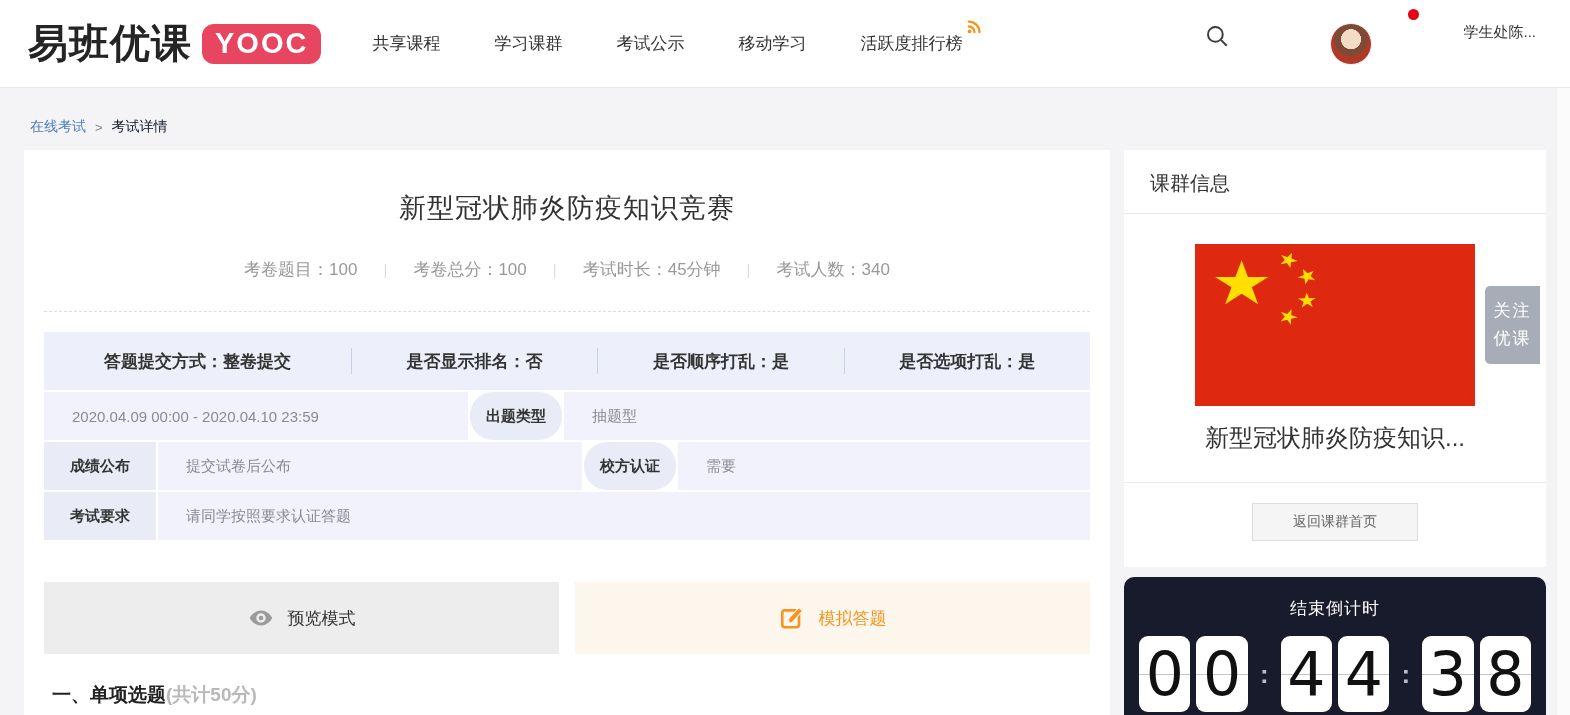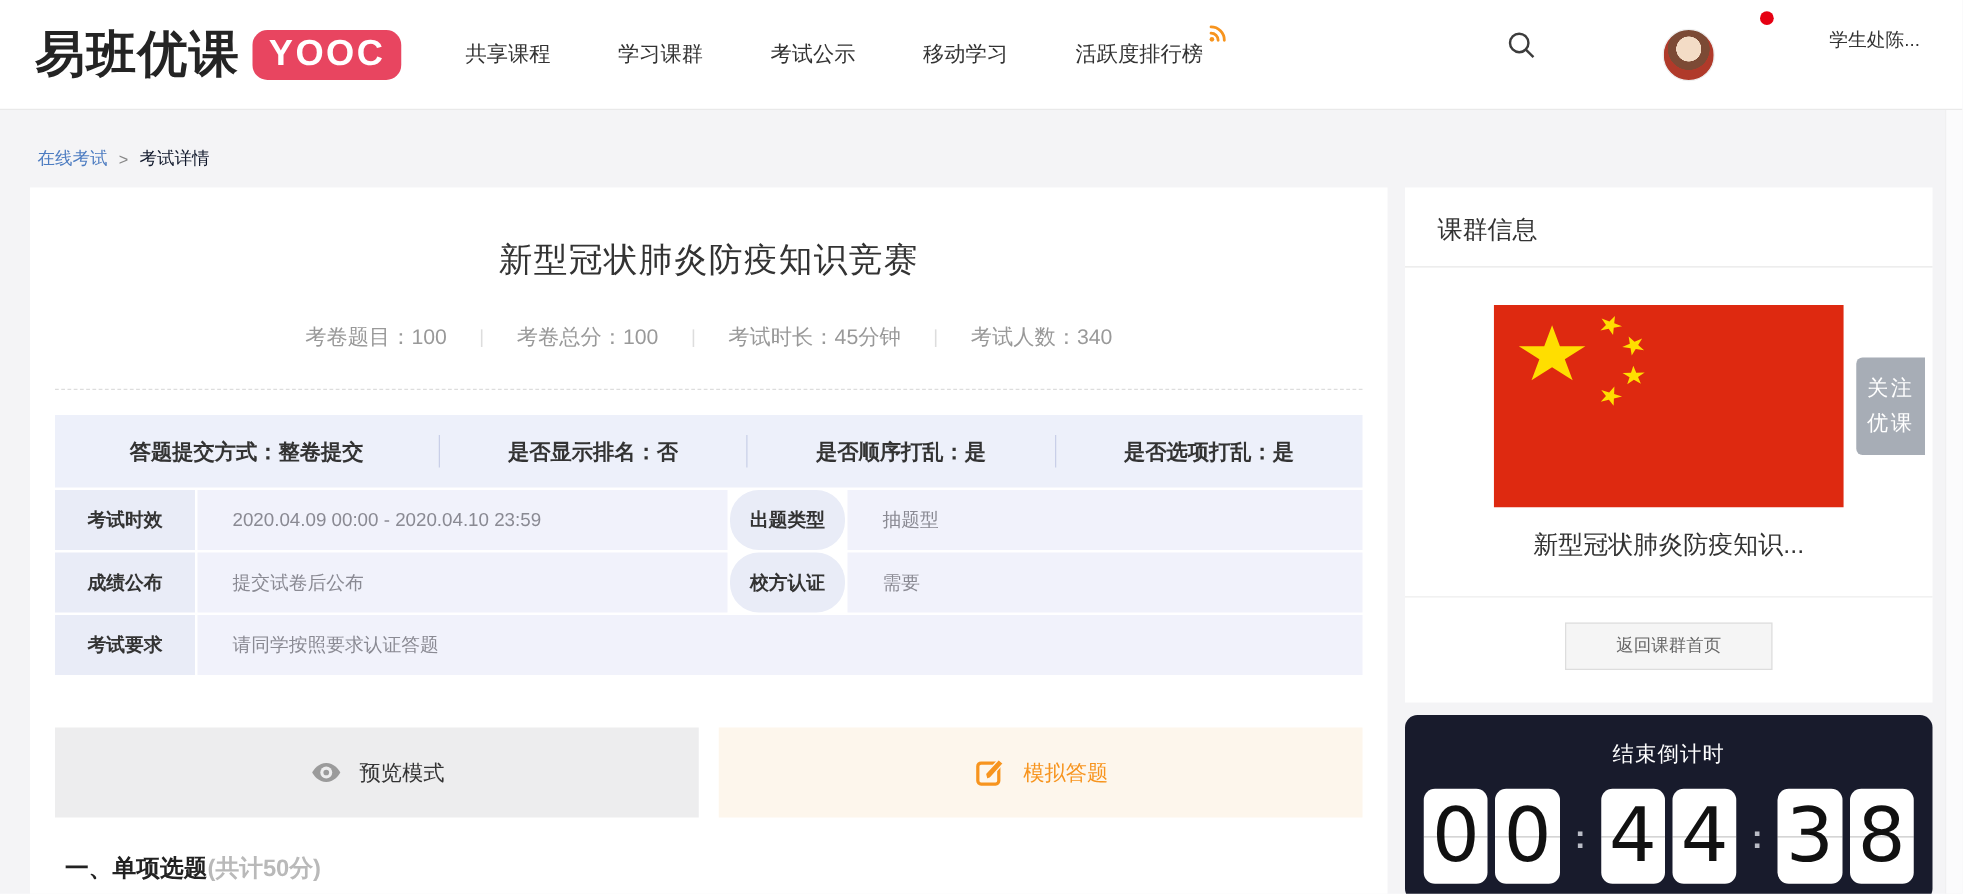--- a/index.html
+++ b/index.html
@@ -62,21 +62,21 @@
   .action-icon { width:26px; height:26px; flex:none; }
 
   .section-heading { margin-top:28px; padding-left:8px; font-size:19px; font-weight:700; color:#222; }
   .section-points { color:#b9b9b9; }
 
   
   .sidebar { flex:1; min-width:0; }
   .info-card { background:#fff; padding-bottom:26px; }
   .info-header { padding:20px 26px 16px; font-size:20px; color:#333; border-bottom:1px solid #e8e8e8; }
   .flag-wrap { display:block; margin:30px auto 0; width:280px; height:162px; cursor:pointer; }
-  .course-title { margin-top:16px; text-align:center; font-size:20px; color:#333; padding:0 16px;
+  .course-title { margin-top:16px; text-align:center; font-size:24px; color:#333; padding:0 16px;
                   white-space:nowrap; overflow:hidden; }
   .info-divider { border-top:1px solid #ededed; margin-top:28px; }
   .back-btn { display:block; margin:20px auto 0; width:166px; height:38px; background:#f5f5f5;
               border:1px solid #ddd; color:#666; font-size:14px; cursor:pointer; }
 
   .countdown-card { margin-top:10px; background:var(--countdown-bg,#181b2c); border-radius:10px;
                     padding:20px 12px 14px; }
   .countdown-label { text-align:center; color:#fff; font-size:17px; letter-spacing:1px; }
   .flip-row { margin-top:16px; display:flex; align-items:center; justify-content:center; }
   .flip-digit { width:57px; height:76px; background:#fff; border-radius:9px; margin:0 3px;
@@ -155,21 +155,20 @@
       <div class="settings-cell wide"><span class="set-label">答题提交方式</span><span>整卷提交</span></div>
       <div class="settings-sep"></div>
       <div class="settings-cell"><span class="set-label">是否显示排名</span><span>否</span></div>
       <div class="settings-sep"></div>
       <div class="settings-cell"><span class="set-label">是否顺序打乱</span><span>是</span></div>
       <div class="settings-sep"></div>
       <div class="settings-cell"><span class="set-label">是否选项打乱</span><span>是</span></div>
     </div>
 
     <div class="detail-row">
-      <div class="dl dl-a">考试时效</div>
       <div class="dv dv-a">2020.04.09 00:00 - 2020.04.10 23:59</div>
       <div class="dl dl-b">出题类型</div>
       <div class="dv dv-b">抽题型</div>
     </div>
     <div class="detail-row">
       <div class="dl dl-a">成绩公布</div>
       <div class="dv dv-a">提交试卷后公布</div>
       <div class="dl dl-b">校方认证</div>
       <div class="dv dv-b">需要</div>
     </div>

